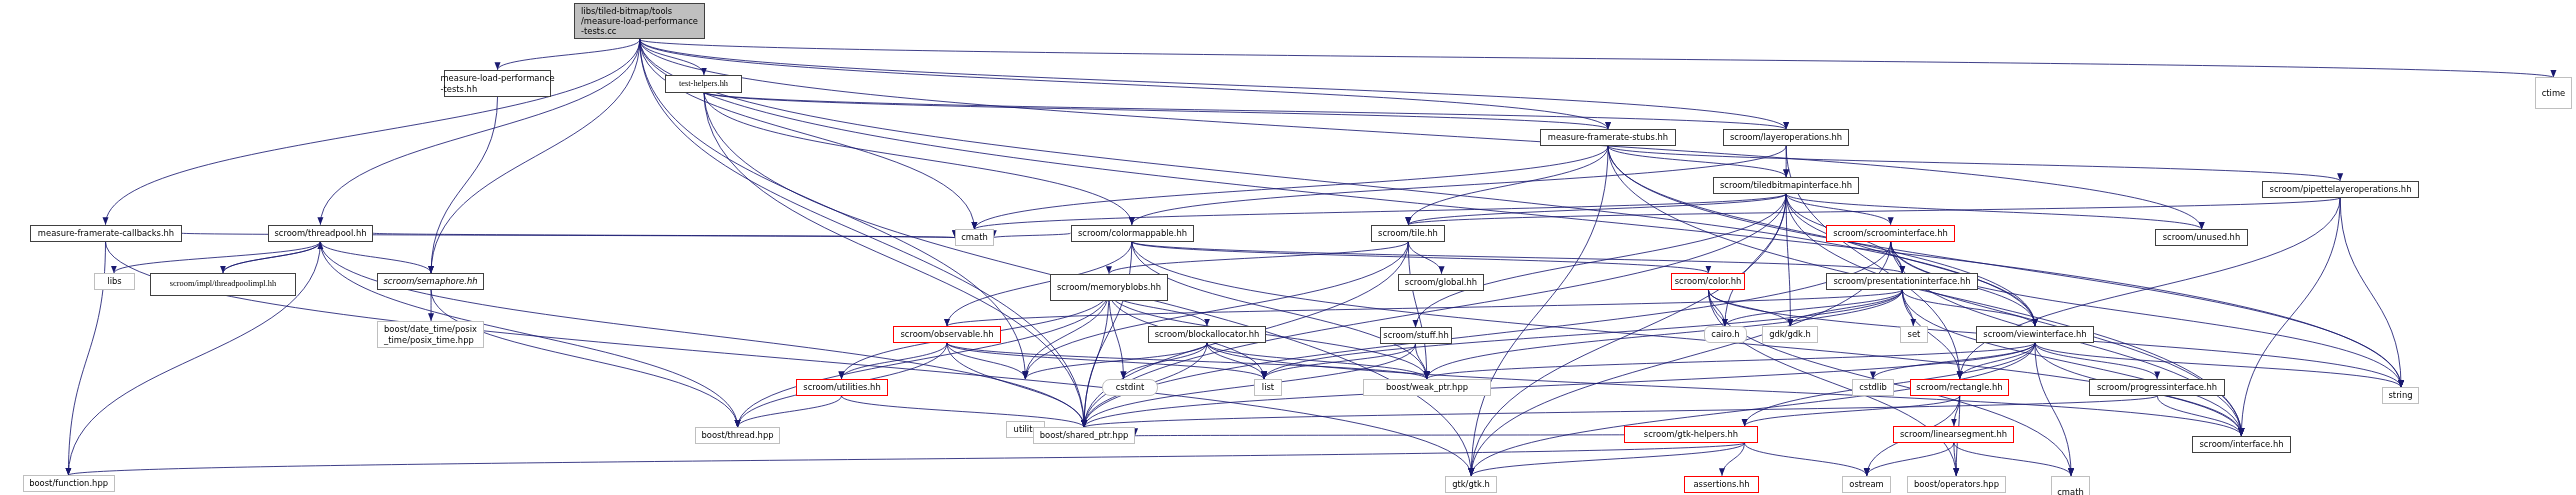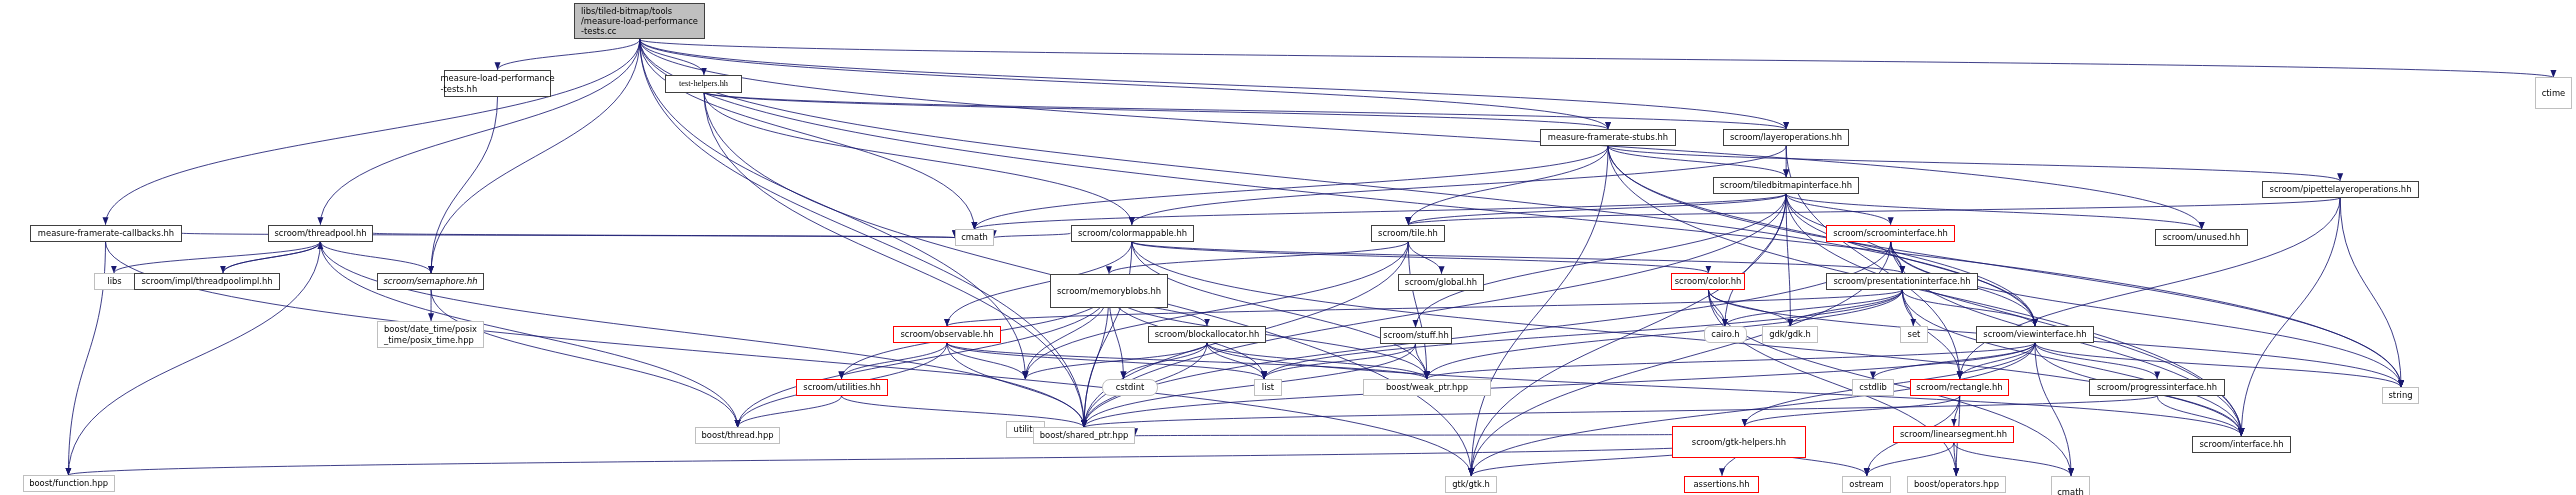--- a/index.html
+++ b/index.html
@@ -177,23 +177,23 @@
     <div class="node" style="left: 1713px; top: 177px; width: 146px; height: 17px;">scroom/tiledbitmapinterface.hh</div>
     <div class="node" style="left: 2262px; top: 181px; width: 157px; height: 17px;">scroom/pipettelayeroperations.hh</div>
     <div class="node" style="left: 30px; top: 225px; width: 152px; height: 17px;">measure-framerate-callbacks.hh</div>
     <div class="node" style="left: 268px; top: 225px; width: 105px; height: 17px;">scroom/threadpool.hh</div>
     <div class="node sys" style="left: 955px; top: 229px; width: 39px; height: 17px;">cmath</div>
     <div class="node" style="left: 1071px; top: 225px; width: 123px; height: 17px;">scroom/colormappable.hh</div>
     <div class="node" style="left: 1371px; top: 225px; width: 74px; height: 17px;">scroom/tile.hh</div>
     <div class="node red" style="left: 1826px; top: 225px; width: 129px; height: 17px;">scroom/scroominterface.hh</div>
     <div class="node" style="left: 2155px; top: 229px; width: 93px; height: 17px;">scroom/unused.hh</div>
     <div class="node sys" style="left: 94px; top: 273px; width: 41px; height: 17px;">libs</div>
-    <div class="node" style="left: 134px; top: 273px; width: 146px; height: 17px;">scroom/impl/threadpoolimpl.hh</div>
+    <div class="node" style="left: 150px; top: 273px; width: 146px; height: 23px; font-family: Liberation Serif, serif;">scroom/impl/threadpoolimpl.hh</div>
     <div class="node" style="left: 377px; top: 273px; width: 107px; height: 17px; font-style: italic;">scroom/semaphore.hh</div>
-    <div class="node" style="left: 1050px; top: 274px; width: 118px; height: 34px;">scroom/memoryblobs.hh</div>
+    <div class="node" style="left: 1050px; top: 274px; width: 118px; height: 27px;">scroom/memoryblobs.hh</div>
     <div class="node" style="left: 1398px; top: 274px; width: 86px; height: 17px;">scroom/global.hh</div>
     <div class="node red" style="left: 1671px; top: 273px; width: 74px; height: 17px;">scroom/color.hh</div>
     <div class="node" style="left: 1826px; top: 273px; width: 152px; height: 17px;">scroom/presentationinterface.hh</div>
     <div class="node sys" style="left: 377px; top: 321px; width: 107px; height: 27px;">boost/date_time/posix
 _time/posix_time.hpp</div>
     <div class="node red" style="left: 893px; top: 326px; width: 108px; height: 17px;">scroom/observable.hh</div>
     <div class="node" style="left: 1148px; top: 326px; width: 118px; height: 17px;">scroom/blockallocator.hh</div>
     <div class="node" style="left: 1380px; top: 327px; width: 72px; height: 17px;">scroom/stuff.hh</div>
     <div class="node sys" style="left: 1704px; top: 326px; width: 43px; height: 17px; border-radius: 6px;">cairo.h</div>
     <div class="node sys" style="left: 1762px; top: 326px; width: 56px; height: 17px;">gdk/gdk.h</div>
@@ -203,21 +203,21 @@
     <div class="node sys" style="left: 1006px; top: 379px; width: 39px; height: 17px; margin-top: 42px;">utility</div>
     <div class="node sys" style="left: 1102px; top: 379px; width: 56px; height: 17px; border-radius: 8px;">cstdint</div>
     <div class="node sys" style="left: 1254px; top: 379px; width: 19.4px; height: 17px;">list</div>
     <div class="node sys" style="left: 1363px; top: 379px; width: 128px; height: 17px;">boost/weak_ptr.hpp</div>
     <div class="node sys" style="left: 1852px; top: 379px; width: 42px; height: 17px;">cstdlib</div>
     <div class="node red" style="left: 1910px; top: 379px; width: 99px; height: 17px;">scroom/rectangle.hh</div>
     <div class="node" style="left: 2089px; top: 379px; width: 136px; height: 17px;">scroom/progressinterface.hh</div>
     <div class="node sys" style="left: 2382px; top: 387px; width: 37px; height: 17px;">string</div>
     <div class="node sys" style="left: 695px; top: 427px; width: 85px; height: 17px;">boost/thread.hpp</div>
     <div class="node sys" style="left: 1033px; top: 427px; width: 102px; height: 17px;">boost/shared_ptr.hpp</div>
-    <div class="node red" style="left: 1672px; top: 426px; width: 134px; height: 32px;">scroom/gtk-helpers.hh</div>
+    <div class="node red" style="left: 1624px; top: 426px; width: 134px; height: 17px;">scroom/gtk-helpers.hh</div>
     <div class="node red" style="left: 1893px; top: 426px; width: 121px; height: 17px;">scroom/linearsegment.hh</div>
     <div class="node" style="left: 2192px; top: 436px; width: 99px; height: 17px;">scroom/interface.hh</div>
     <div class="node sys" style="left: 22.6px; top: 475px; width: 92px; height: 17px;">boost/function.hpp</div>
     <div class="node sys" style="left: 1445px; top: 476px; width: 52px; height: 17px;">gtk/gtk.h</div>
     <div class="node red" style="left: 1684px; top: 476px; width: 75px; height: 17px;">assertions.hh</div>
     <div class="node sys" style="left: 1842px; top: 476px; width: 49px; height: 17px;">ostream</div>
     <div class="node sys" style="left: 1907px; top: 476px; width: 99px; height: 17px;">boost/operators.hpp</div>
     <div class="node sys" style="left: 2051px; top: 476px; width: 39px; height: 32px;">cmath</div>
   </div>
 

